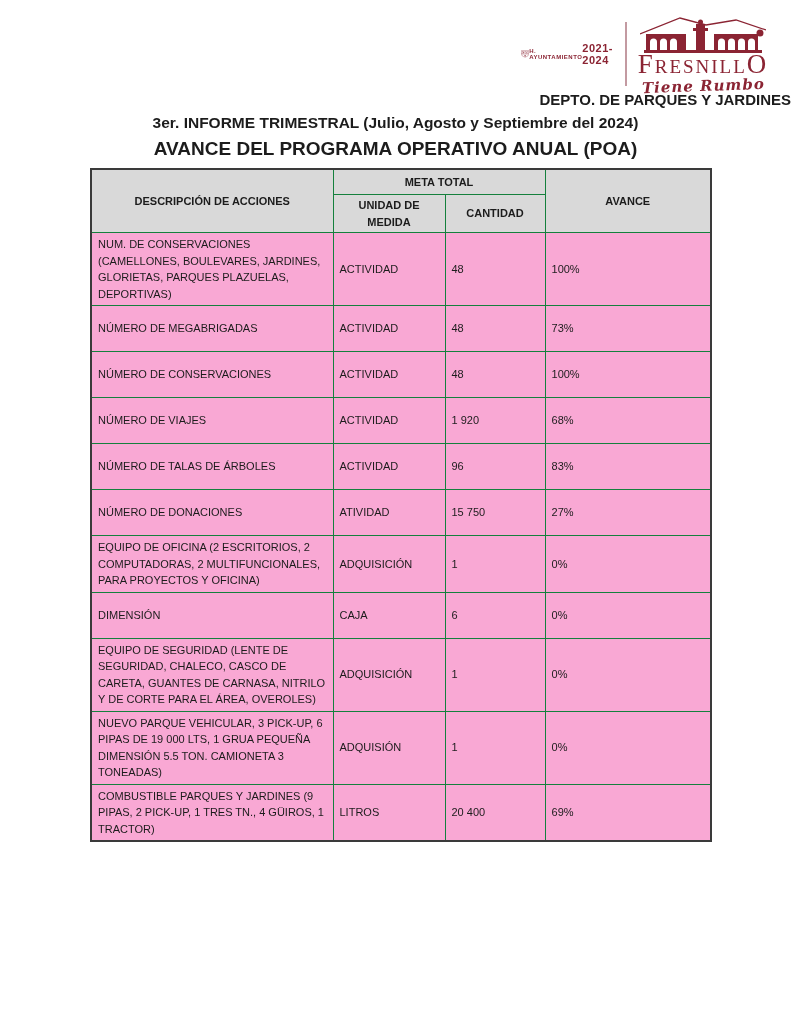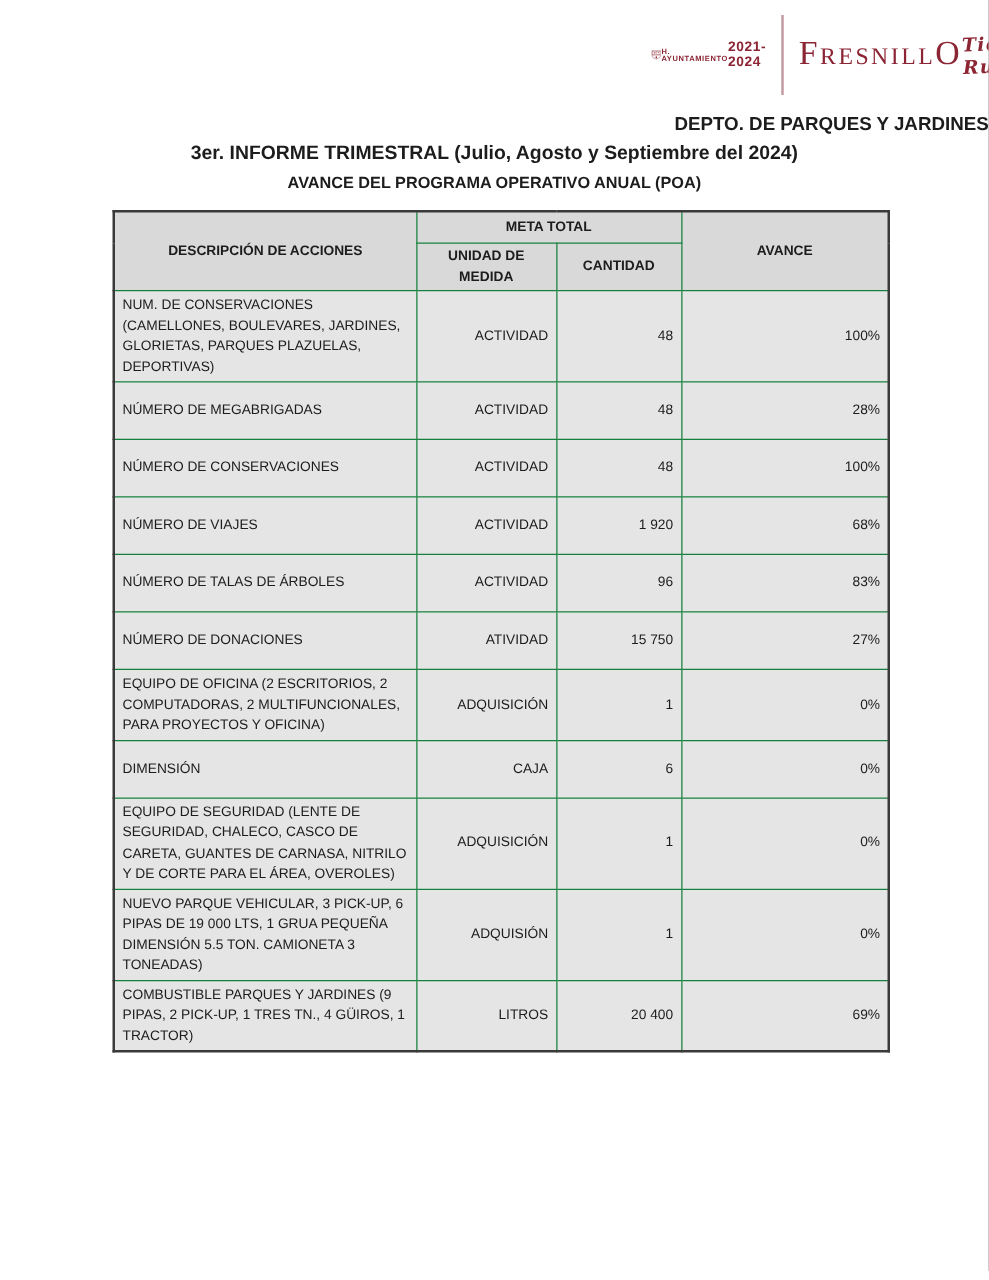--- a/index.html
+++ b/index.html
@@ -7,50 +7,50 @@
     position:relative;width:791px;height:1024px;background:#ffffff;
     font-family:"Liberation Sans","DejaVu Sans",sans-serif;color:#1c1c1c;
     margin:0 auto;overflow:hidden;
   }
   
   .logo-wrap{position:absolute;top:12px;right:24px;display:flex;align-items:center;gap:12px;}
   .crest{display:flex;flex-direction:row;align-items:center;width:92px;}
   .crest-cap1{font-size:6px;font-weight:bold;color:#8b2433;letter-spacing:.5px;margin-top:1px;}
   .crest-cap2{font-size:11px;font-weight:bold;color:#8b2433;letter-spacing:.5px;}
   .logo-divider{width:2px;height:64px;background:#c39aa1;}
-  .wordmark-block{display:flex;align-items:center;width:128px;}
+  .wordmark-block{display:flex;flex-direction:column;align-items:center;width:128px;}
   .wordmark{font-family:"Liberation Serif","DejaVu Serif",serif;color:#8b2433;
     font-size:19px;letter-spacing:2px;line-height:20px;white-space:nowrap;}
   .wordmark .cap{font-size:27px;}
   .tagline{font-family:"DejaVu Serif","Liberation Serif",serif;font-style:italic;font-weight:bold;
     color:#8b2433;font-size:15px;letter-spacing:1px;transform:rotate(-2deg);margin-top:0px;}
   
   .titles{position:absolute;top:92px;left:0;width:100%;text-align:center;line-height:1;}
   .t1{font-size:15px;font-weight:bold;margin-bottom:8px;text-align:right;}
   .t2{font-size:15.5px;font-weight:bold;margin-bottom:8px;}
-  .t3{font-size:13px;font-weight:bold;}
+  .t3{font-size:19px;font-weight:bold;}
   
   table.poa{
     position:absolute;top:168px;left:90px;width:620px;
     border-collapse:collapse;table-layout:fixed;
     font-size:11px;
   }
   table.poa th,table.poa td{
     border:1px solid #15803d;line-height:16.5px;
     vertical-align:middle;
   }
   table.poa{border:2px solid #3a3a3a;}
   table.poa th{
     background:#d9d9d9;font-weight:bold;text-align:center;padding:2px 4px;
   }
   table.poa thead tr.hrow1 th{height:20px;}
   table.poa thead tr.hrow2 th{height:28px;}
-  table.poa td{padding:3px 6px;background:#e5e5e5;}
+  table.poa td{padding:3px 6px;background:#f9a8d4;}
   td.c-desc{text-align:left;padding-left:5px;padding-right:4px;}
-  td.c-unit,td.c-qty,td.c-adv{text-align:right;}
+  td.c-unit,td.c-qty,td.c-adv{text-align:left;}
   tbody tr{height:46px;}
 </style>
 </head>
 <body>
 
 <div class="page">
 
   <div class="logo-wrap">
     <div class="crest">
       <svg width="62" height="58" viewBox="0 0 62 58">
@@ -122,21 +122,21 @@
       <tr>
         <td class="c-desc">NUM. DE CONSERVACIONES (CAMELLONES, BOULEVARES, JARDINES, GLORIETAS, PARQUES PLAZUELAS, DEPORTIVAS)</td>
         <td class="c-unit">ACTIVIDAD</td>
         <td class="c-qty">48</td>
         <td class="c-adv">100%</td>
       </tr>
       <tr>
         <td class="c-desc">NÚMERO DE MEGABRIGADAS</td>
         <td class="c-unit">ACTIVIDAD</td>
         <td class="c-qty">48</td>
-        <td class="c-adv">28%</td>
+        <td class="c-adv">73%</td>
       </tr>
       <tr>
         <td class="c-desc">NÚMERO DE CONSERVACIONES</td>
         <td class="c-unit">ACTIVIDAD</td>
         <td class="c-qty">48</td>
         <td class="c-adv">100%</td>
       </tr>
       <tr>
         <td class="c-desc">NÚMERO DE VIAJES</td>
         <td class="c-unit">ACTIVIDAD</td>

